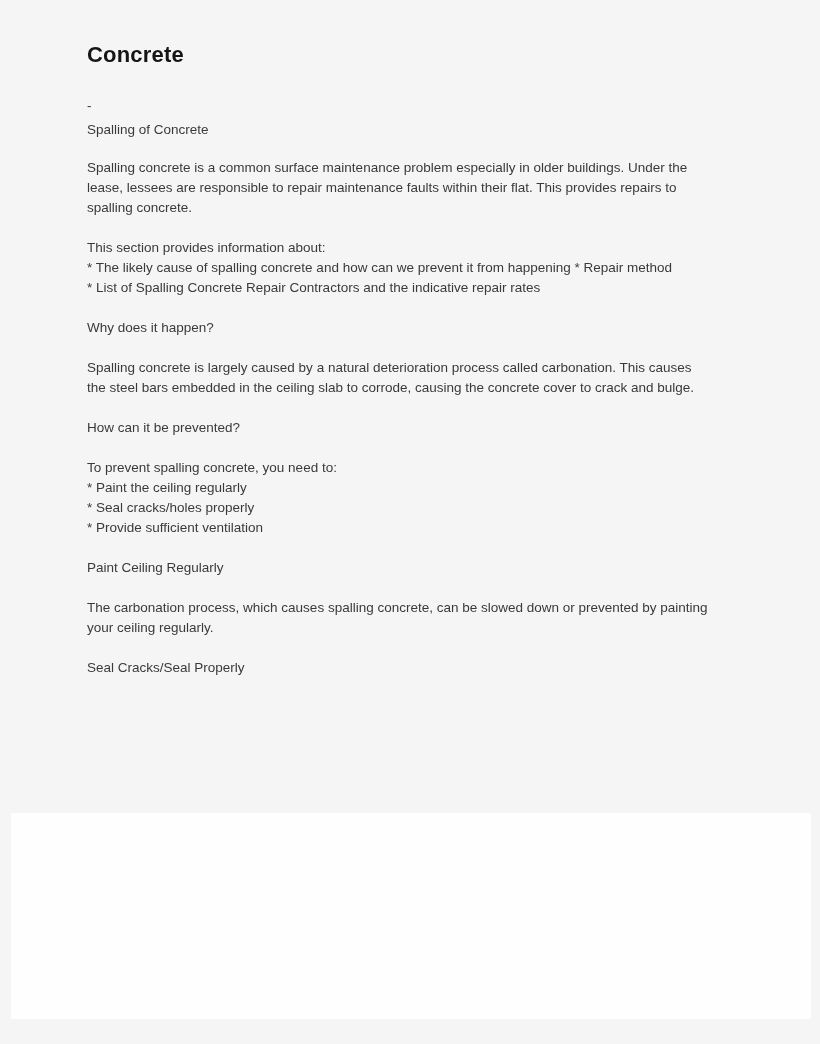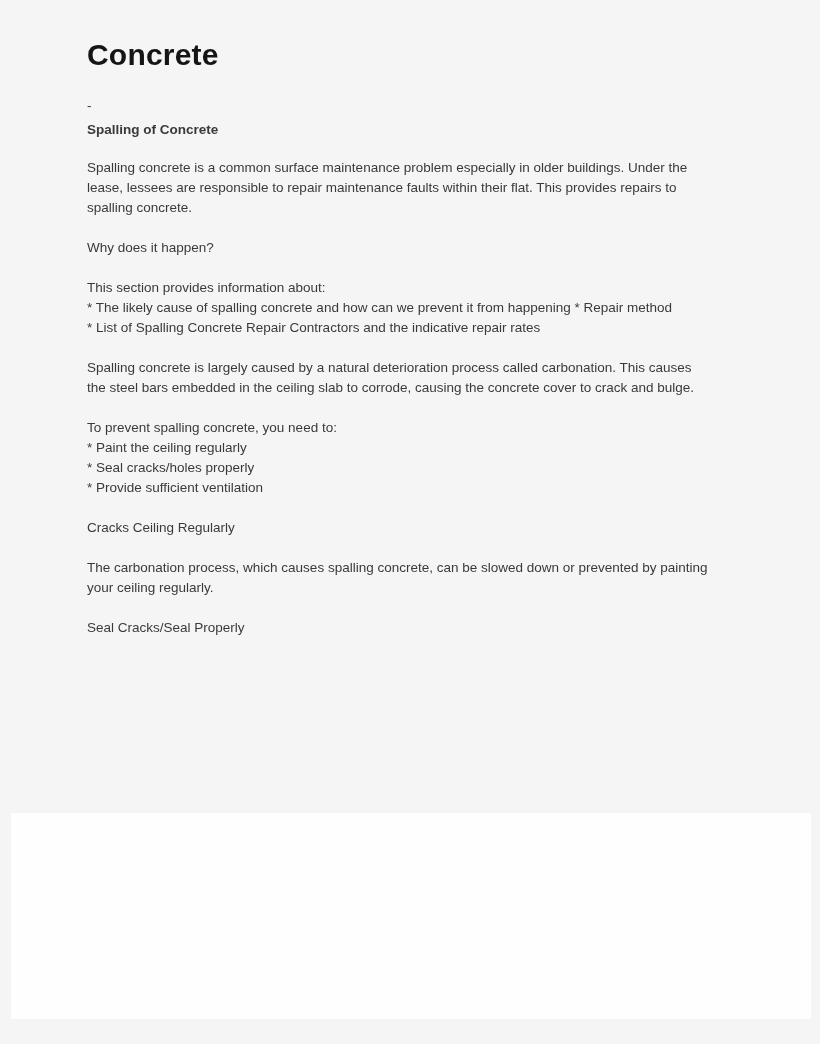--- a/index.html
+++ b/index.html
@@ -22,39 +22,38 @@
     height: 1044px;
   }
   .content {
     position: absolute;
     top: 38px;
     left: 87px;
     width: 710px;
   }
   h1.doc-title {
     margin: 0 0 24px 0;
-    font-size: 30px;
+    font-size: 22px;
     line-height: 34px;
     font-weight: bold;
     color: #151515;
     letter-spacing: 0.2px;
   }
   .block {
     margin: 0 0 20px 0;
     font-size: 13.5px;
     line-height: 20px;
     color: #3a3a3a;
     white-space: pre-wrap;
   }
   .dash-line {
     margin-bottom: 4px;
   }
   .subtitle-line {
     margin-bottom: 18px;
-    font-weight: bold;
   }
   .image-placeholder {
     position: absolute;
     left: 11px;
     top: 813px;
     width: 800px;
     height: 206px;
     background: #fefefe;
   }
 </style>
@@ -62,29 +61,30 @@
 <body>
 
 <div class="page">
   <div class="content">
     <h1 class="doc-title">Concrete</h1>
     <p class="block dash-line">-</p>
     <p class="block subtitle-line">Spalling of Concrete</p>
     <p class="block">Spalling concrete is a common surface maintenance problem especially in older buildings. Under the
 lease, lessees are responsible to repair maintenance faults within their flat. This provides repairs to
 spalling concrete.</p>
-    <p class="block">Why does it happen?</p>
     <p class="block">This section provides information about:
 * The likely cause of spalling concrete and how can we prevent it from happening * Repair method
 * List of Spalling Concrete Repair Contractors and the indicative repair rates</p>
+    <p class="block">Why does it happen?</p>
     <p class="block">Spalling concrete is largely caused by a natural deterioration process called carbonation. This causes
 the steel bars embedded in the ceiling slab to corrode, causing the concrete cover to crack and bulge.</p>
+    <p class="block">How can it be prevented?</p>
     <p class="block">To prevent spalling concrete, you need to:
 * Paint the ceiling regularly
 * Seal cracks/holes properly
 * Provide sufficient ventilation</p>
-    <p class="block">Cracks Ceiling Regularly</p>
+    <p class="block">Paint Ceiling Regularly</p>
     <p class="block">The carbonation process, which causes spalling concrete, can be slowed down or prevented by painting
 your ceiling regularly.</p>
     <p class="block">Seal Cracks/Seal Properly</p>
   </div>
   <div class="image-placeholder"></div>
 </div>
 
 </body></html>

